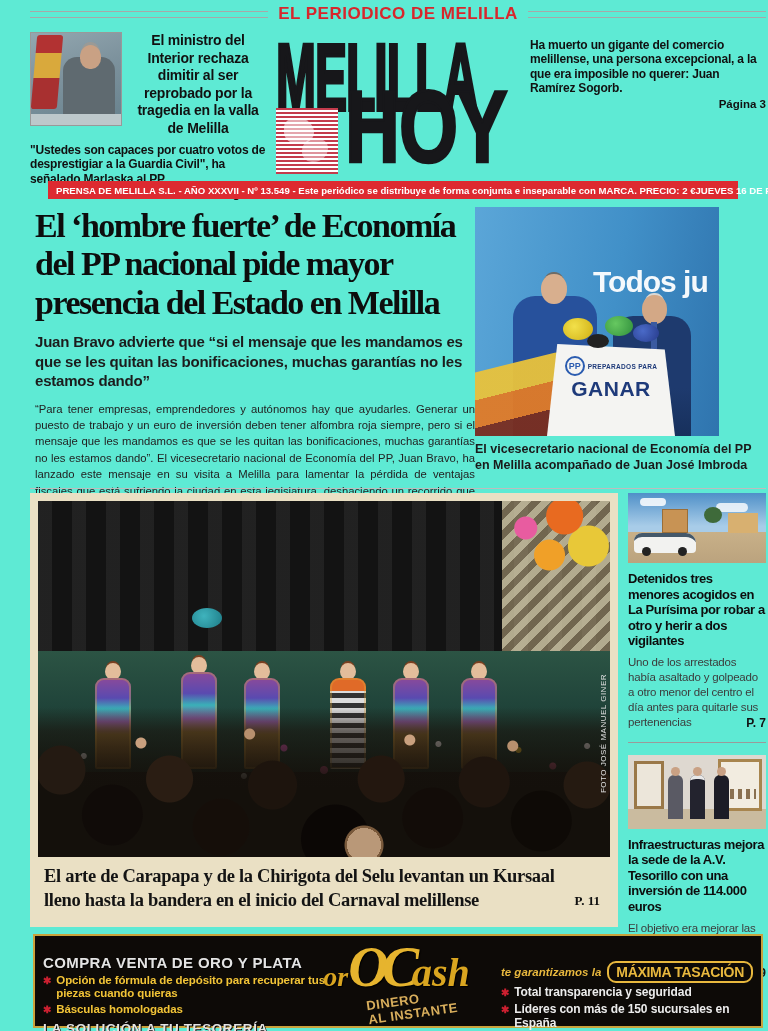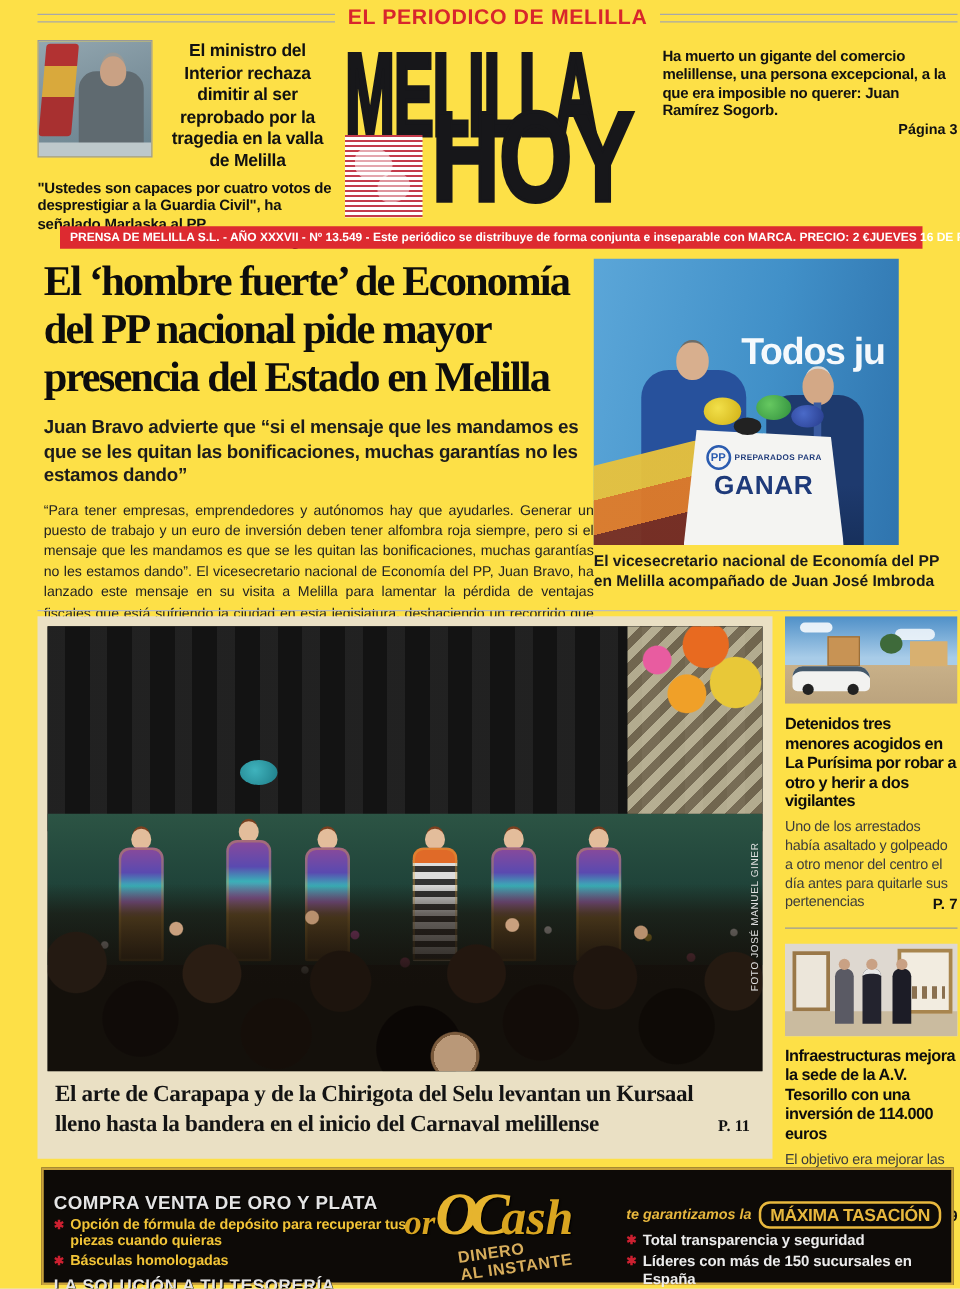--- a/index.html
+++ b/index.html
@@ -1,19 +1,19 @@
 <!DOCTYPE html>
 <html><head>
 <meta charset="utf-8">
 <style>
   * { margin:0; padding:0; box-sizing:border-box; }
   html,body { background:#e9e9e9; }
   i { font-style:normal; display:block; position:absolute; }
   .page {
-    position:relative; width:768px; height:1031px; background:#fde047;
+    position:relative; width:768px; height:1031px; background:#5eead4;
     font-family:"Liberation Sans", sans-serif; color:#111; overflow:hidden;
     margin:0 auto;
     text-decoration:underline;
   }
 
   
   .tagline-row { position:absolute; left:30px; top:4px; width:736px; display:flex; align-items:center; gap:10px; }
   .tag-rule { flex:1; height:7px; border-top:1px solid #a8a8a8; border-bottom:1px solid #a8a8a8; }
   .tagline { color:#d8262c; font-weight:bold; font-size:17px; letter-spacing:.5px; white-space:nowrap; }
 
@@ -197,21 +197,21 @@
   .ad-title { color:#e4e4e4; font-weight:bold; font-size:15px; letter-spacing:.4px; text-shadow:1px 1px 0 #000; }
   .ad-bullet { display:flex; gap:5px; margin-top:3px; color:#f2c437; font-weight:bold; font-size:11.5px; line-height:1.15; letter-spacing:-.1px; }
   .ad-bullet .bdot { color:#cc2030; font-size:10px; line-height:1.3; }
   .ad-bullet.white { color:#ececec; font-size:12px; }
   .ad-tagline { margin-top:4px; color:#e4e4e4; font-weight:bold; font-size:13.5px; letter-spacing:.6px; text-shadow:1px 1px 0 #000; }
   .ad-center { position:relative; width:180px; }
   .ad-instant { position:absolute; top:-2px; left:28px; transform:rotate(-8deg); color:#d8ae5c; font-weight:bold; font-size:13px; line-height:1.05; letter-spacing:.5px; white-space:nowrap; }
   .ad-instant span { display:block; }
   .ad-brand { position:absolute; left:-16px; bottom:-4px; font-family:"Liberation Serif", serif; font-style:italic; font-weight:bold;
     color:#d9a520; white-space:nowrap; text-shadow:1px 1px 1px #000; }
-  .brand-or { font-size:28px; } .brand-oc { font-size:48px; letter-spacing:-7px; color:#e6b42e; } .brand-ash { font-size:40px; }
+  .brand-or { font-size:28px; } .brand-oc { font-size:56px; letter-spacing:-7px; color:#e6b42e; } .brand-ash { font-size:40px; }
   .ad-right { flex:1; padding-top:2px; }
   .ad-guarantee { display:flex; align-items:center; gap:6px; }
   .guar-pre { color:#e8b83e; font-weight:bold; font-style:italic; font-size:11.5px; white-space:nowrap; }
   .guar-box { color:#e8b83e; font-weight:bold; font-size:14px; border:2px solid #e8b83e; border-radius:9px; padding:1px 7px; white-space:nowrap; letter-spacing:-.3px; }
   .ad-right .ad-bullet:first-of-type { margin-top:7px; }
   .ad-address { height:24px; background:#e8b63c; color:#111; font-weight:bold; font-size:15px; letter-spacing:-.2px;
     display:flex; align-items:center; justify-content:center; white-space:nowrap; }
 </style>
 </head>
 <body>

